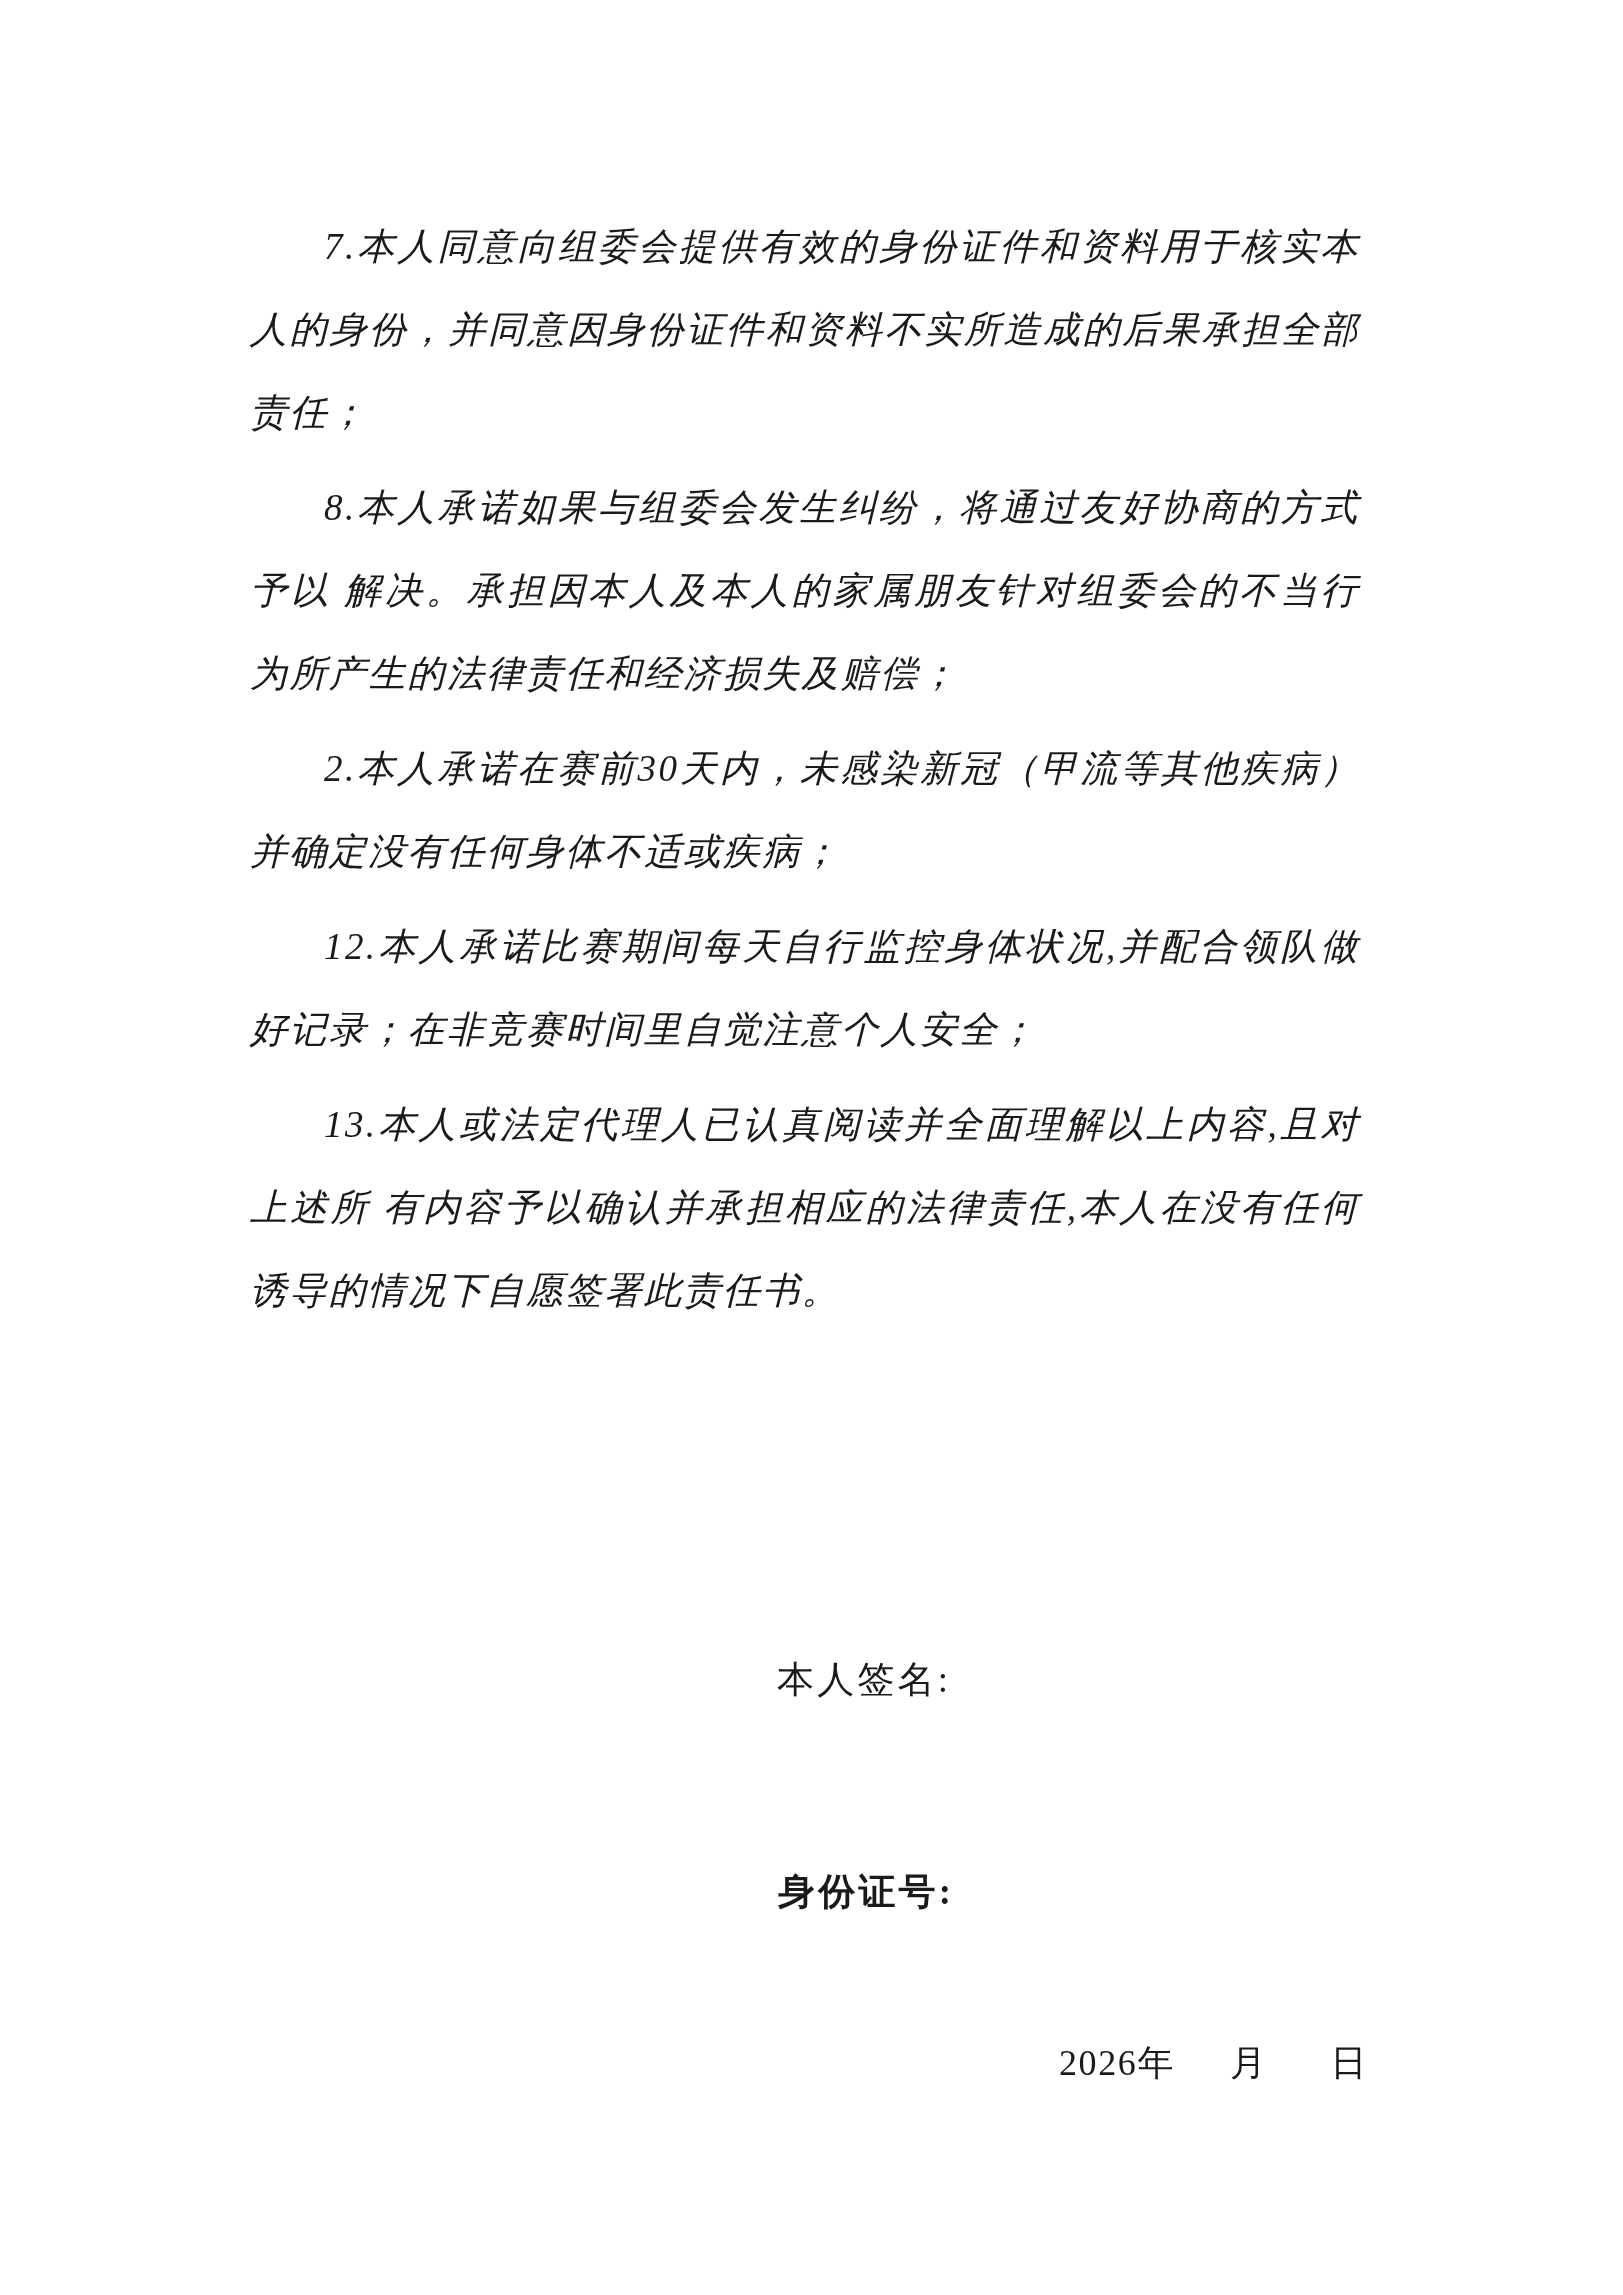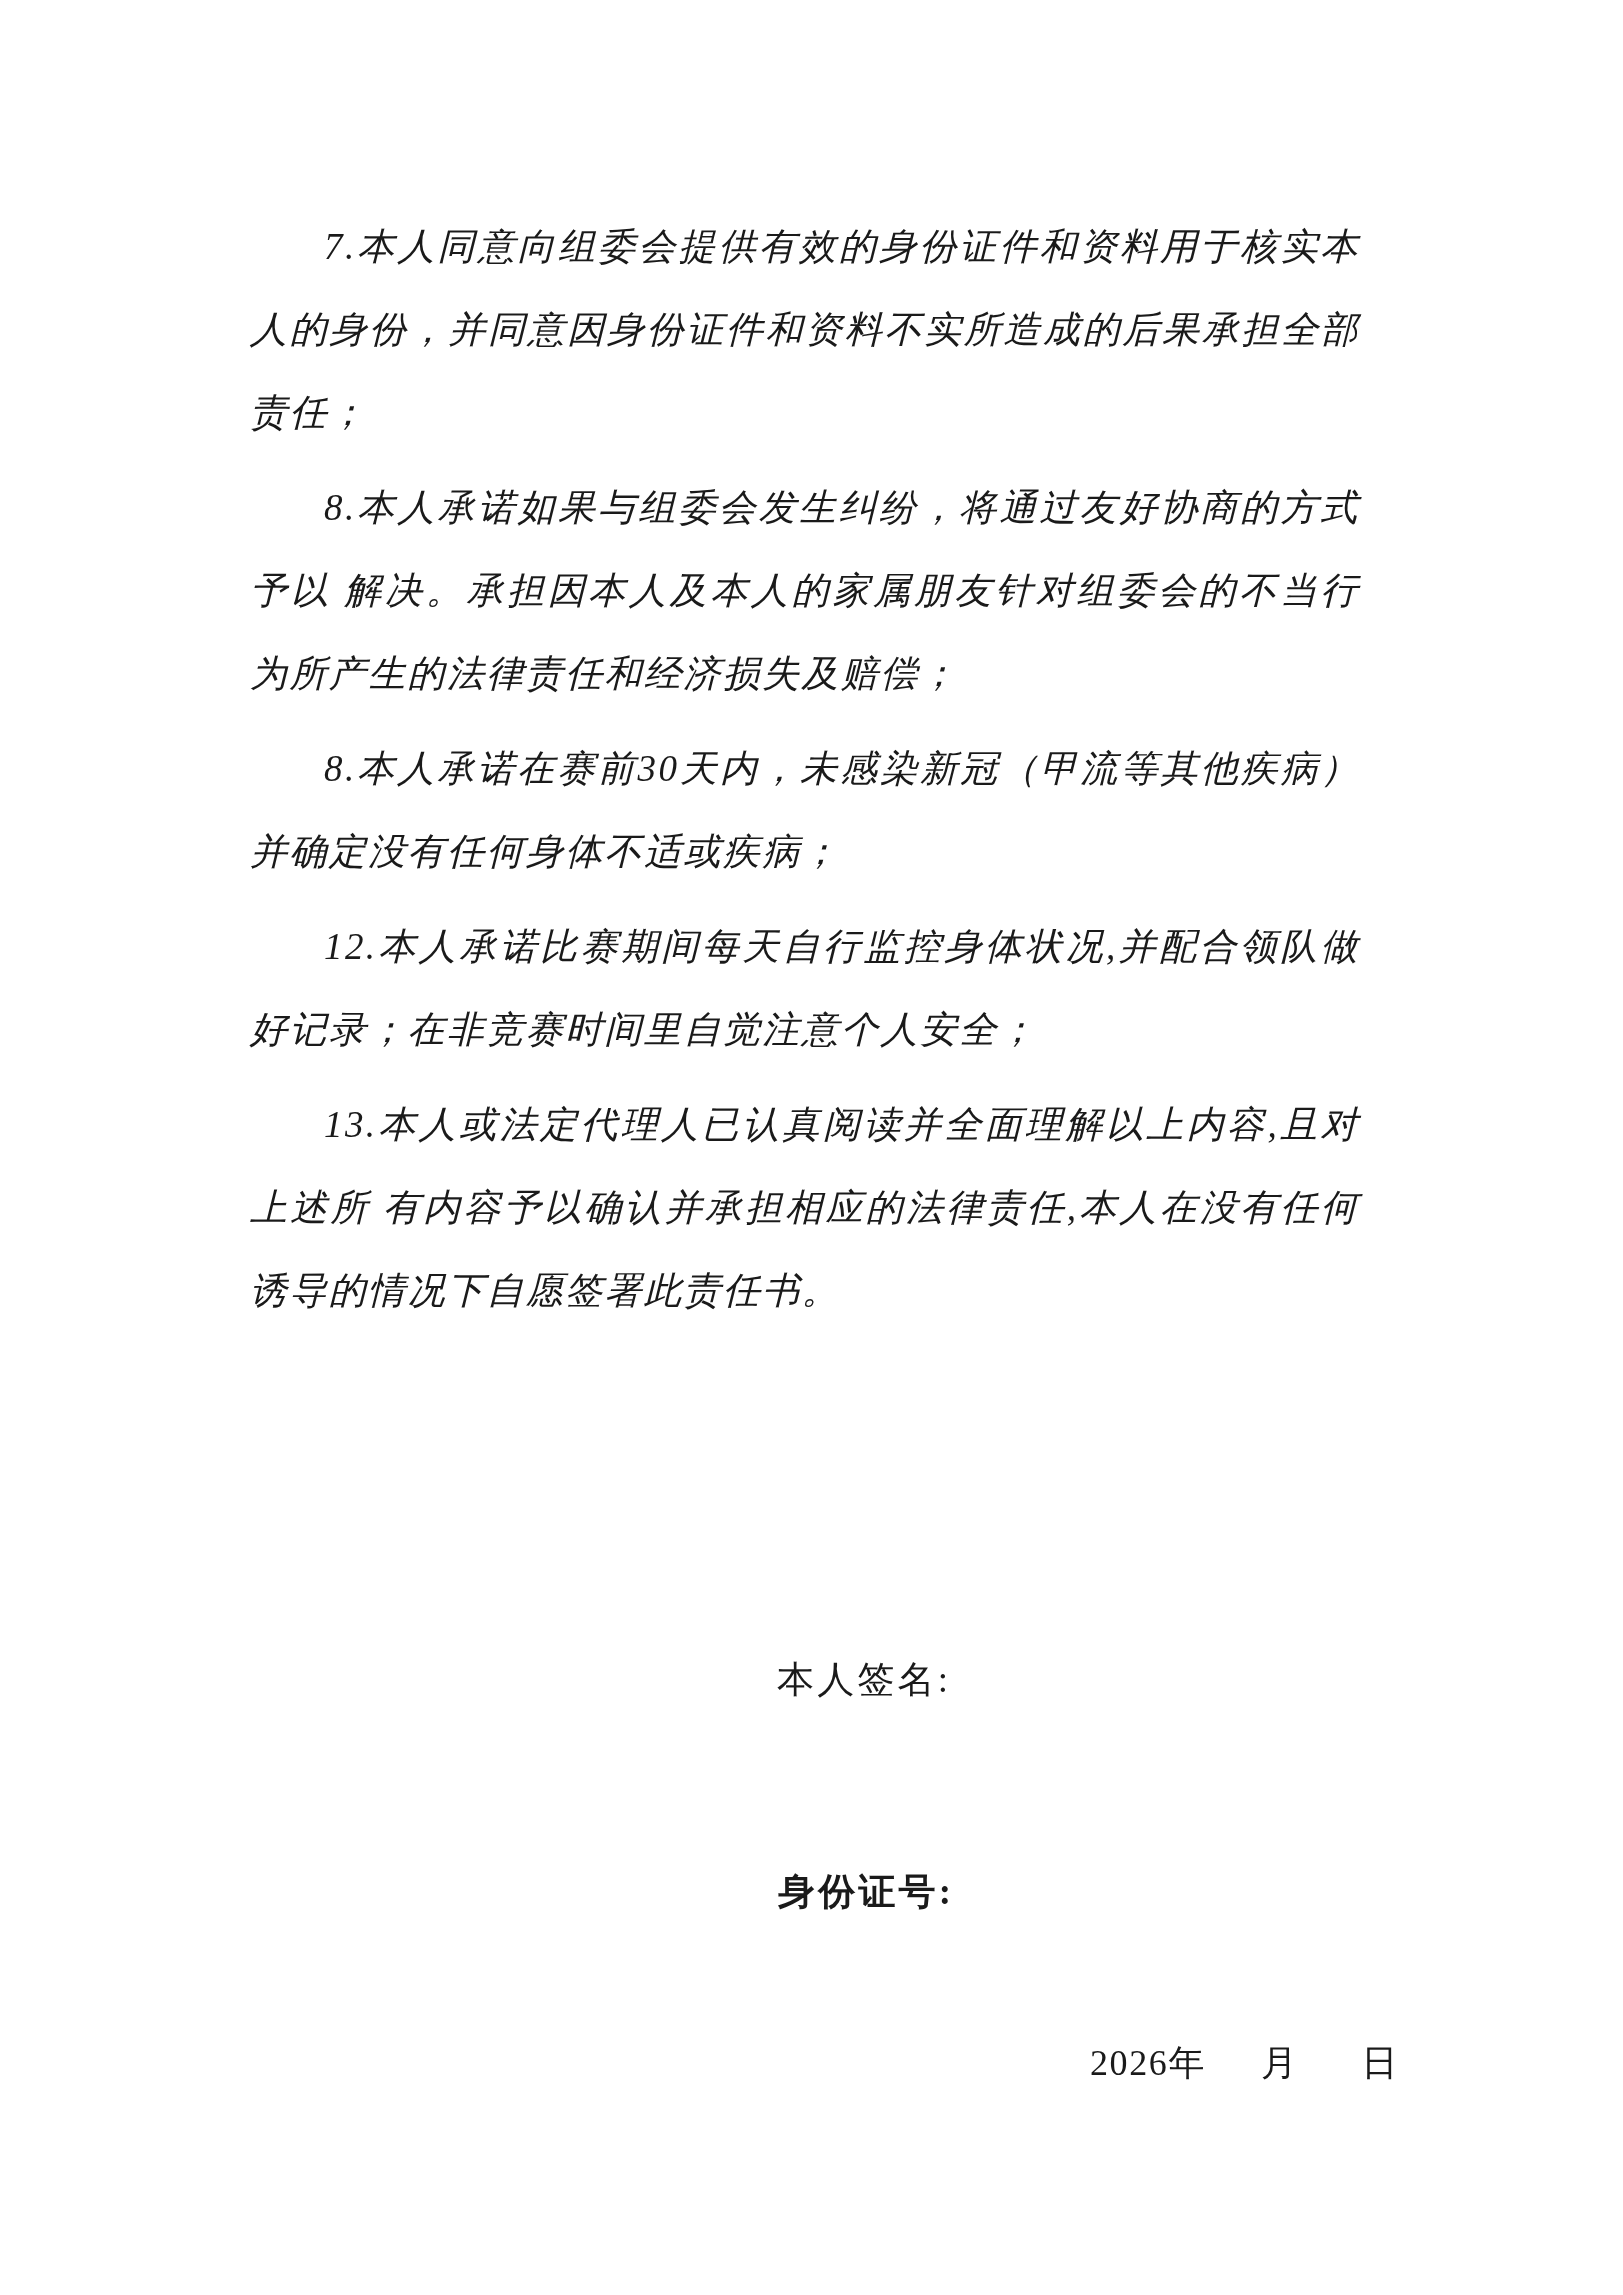--- a/index.html
+++ b/index.html
@@ -51,34 +51,33 @@
     font-weight: bold;
   }
   .date-line {
     position: absolute;
     top: 2022px;
     left: 1059px;
     font-size: 36px;
     line-height: 83px;
     letter-spacing: 1.6px;
     white-space: nowrap;
-    margin-left: 31px;
   }
   .date-month { margin-left: 55px; }
   .date-day   { margin-left: 63px; }
 </style>
 </head>
 <body>
 
 <div class="page">
 
   <section class="clauses">
     <p class="clause">7.本人同意向组委会提供有效的身份证件和资料用于核实本人的身份，并同意因身份证件和资料不实所造成的后果承担全部责任；</p>
     <p class="clause">8.本人承诺如果与组委会发生纠纷，将通过友好协商的方式予以 解决。承担因本人及本人的家属朋友针对组委会的不当行为所产生的法律责任和经济损失及赔偿；</p>
-    <p class="clause">8.本人承诺在赛前30天内，未感染新冠（甲流等其他疾病）并确定没有任何身体不适或疾病；</p>
+    <p class="clause">2.本人承诺在赛前30天内，未感染新冠（甲流等其他疾病）并确定没有任何身体不适或疾病；</p>
     <p class="clause">12.本人承诺比赛期间每天自行监控身体状况,并配合领队做好记录；在非竞赛时间里自觉注意个人安全；</p>
     <p class="clause">13.本人或法定代理人已认真阅读并全面理解以上内容,且对上述所 有内容予以确认并承担相应的法律责任,本人在没有任何诱导的情况下自愿签署此责任书。</p>
   </section>
 
   <div class="sig-name">本人签名:</div>
 
   <div class="sig-id">身份证号:</div>
 
   <div class="date-line">
     <span class="date-year">2026年</span><span class="date-month">月</span><span class="date-day">日</span>

